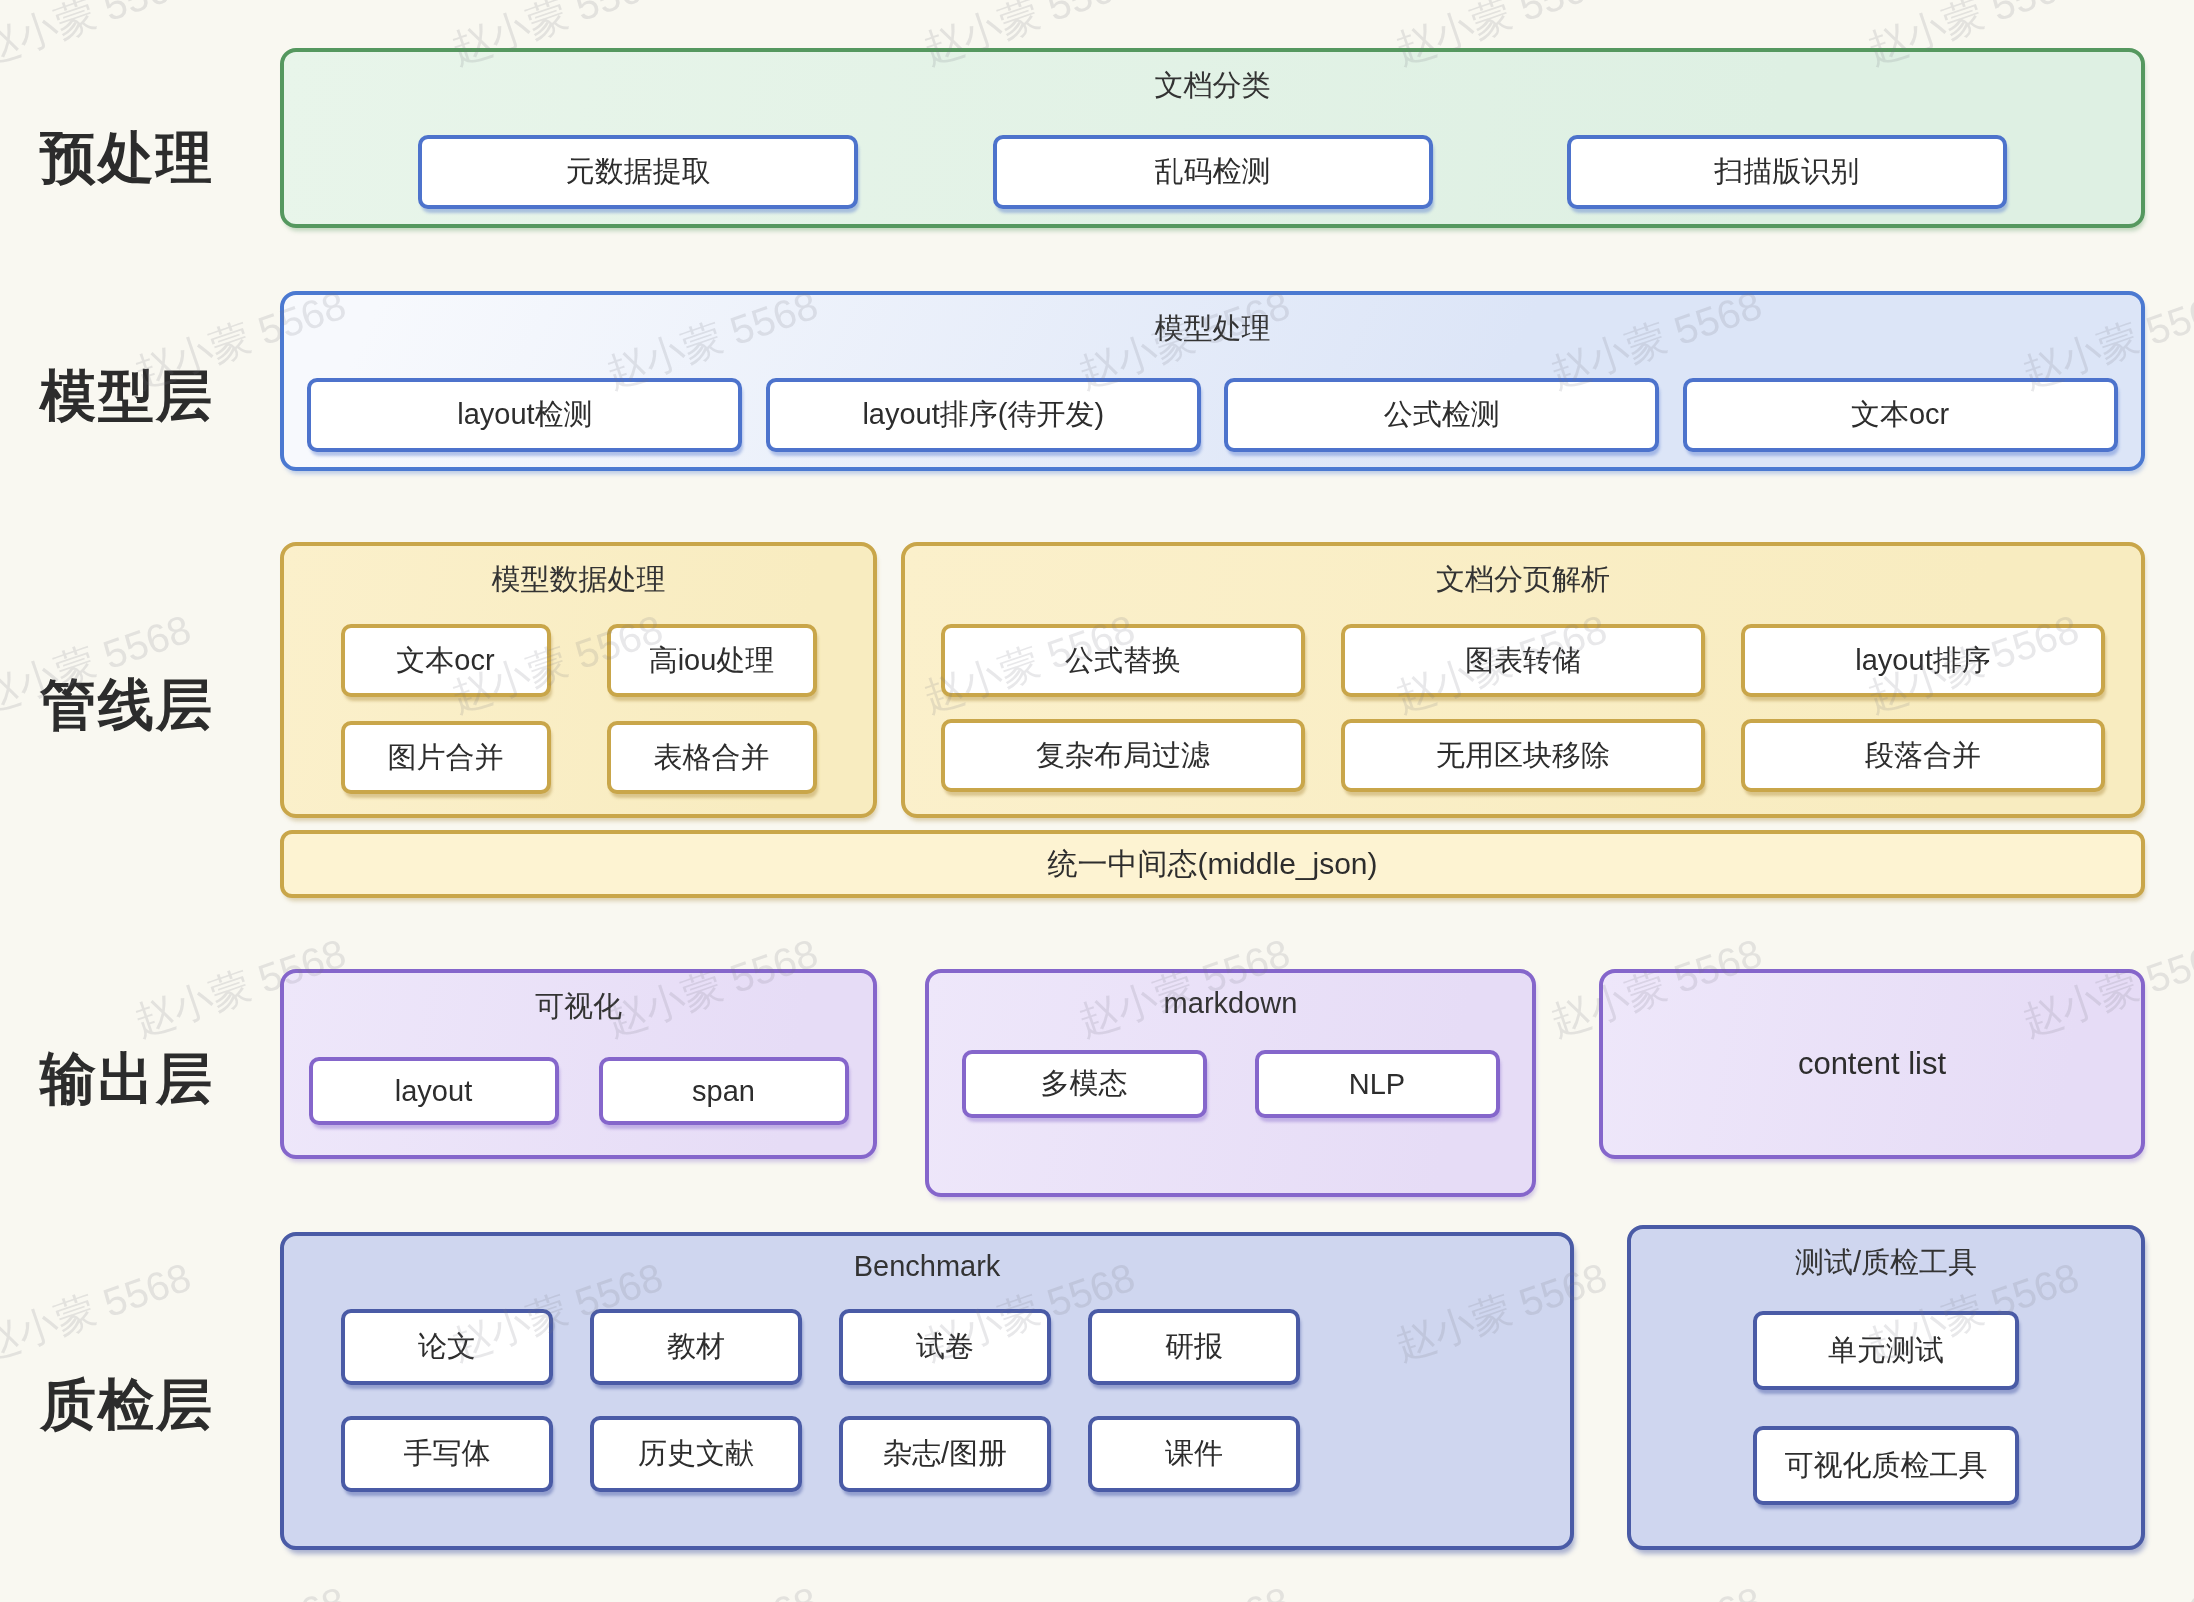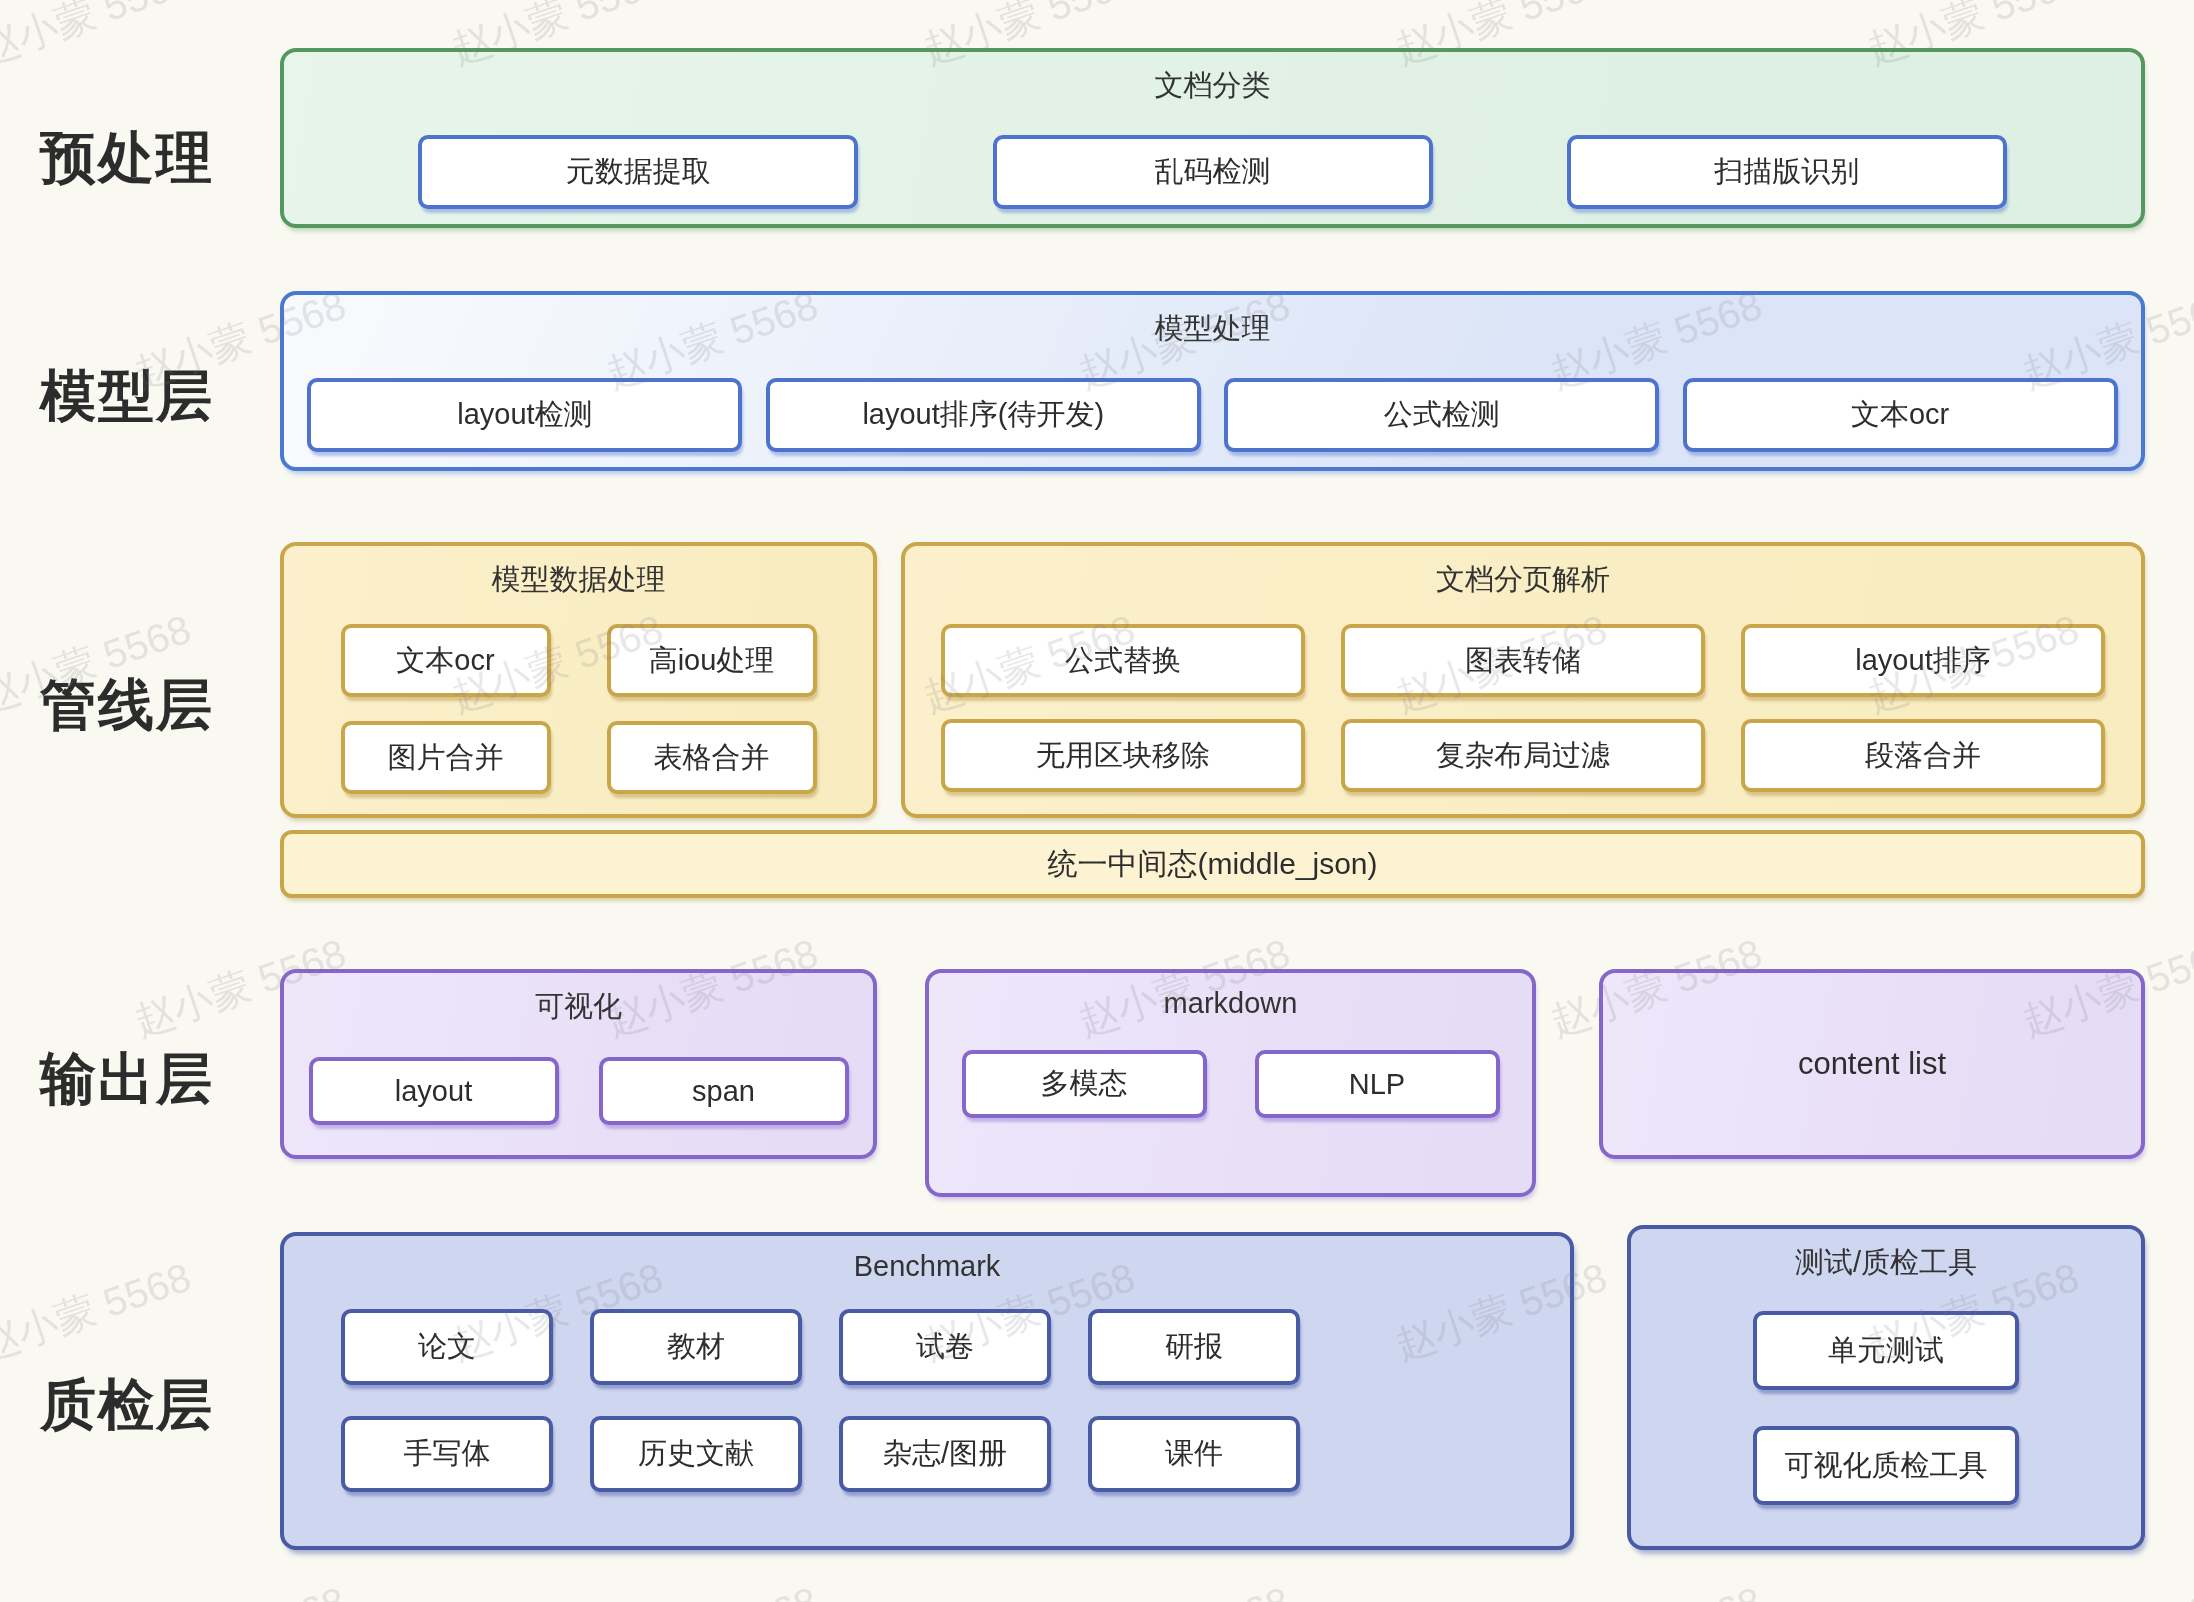--- a/index.html
+++ b/index.html
@@ -166,22 +166,22 @@
   </section>
 
   <section class="box gold-box doc-parse-box">
     <div class="box-title">文档分页解析</div>
     <div class="btn-row">
       <div class="btn gold">公式替换</div>
       <div class="btn gold">图表转储</div>
       <div class="btn gold">layout排序</div>
     </div>
     <div class="btn-row">
+      <div class="btn gold">复杂布局过滤</div>
       <div class="btn gold">无用区块移除</div>
-      <div class="btn gold">复杂布局过滤</div>
       <div class="btn gold">段落合并</div>
     </div>
   </section>
 
   <div class="box middle-bar">统一中间态(middle_json)</div>
 
   <section class="box purple-box viz-box">
     <div class="box-title">可视化</div>
     <div class="btn-row">
       <div class="btn purple">layout</div>

